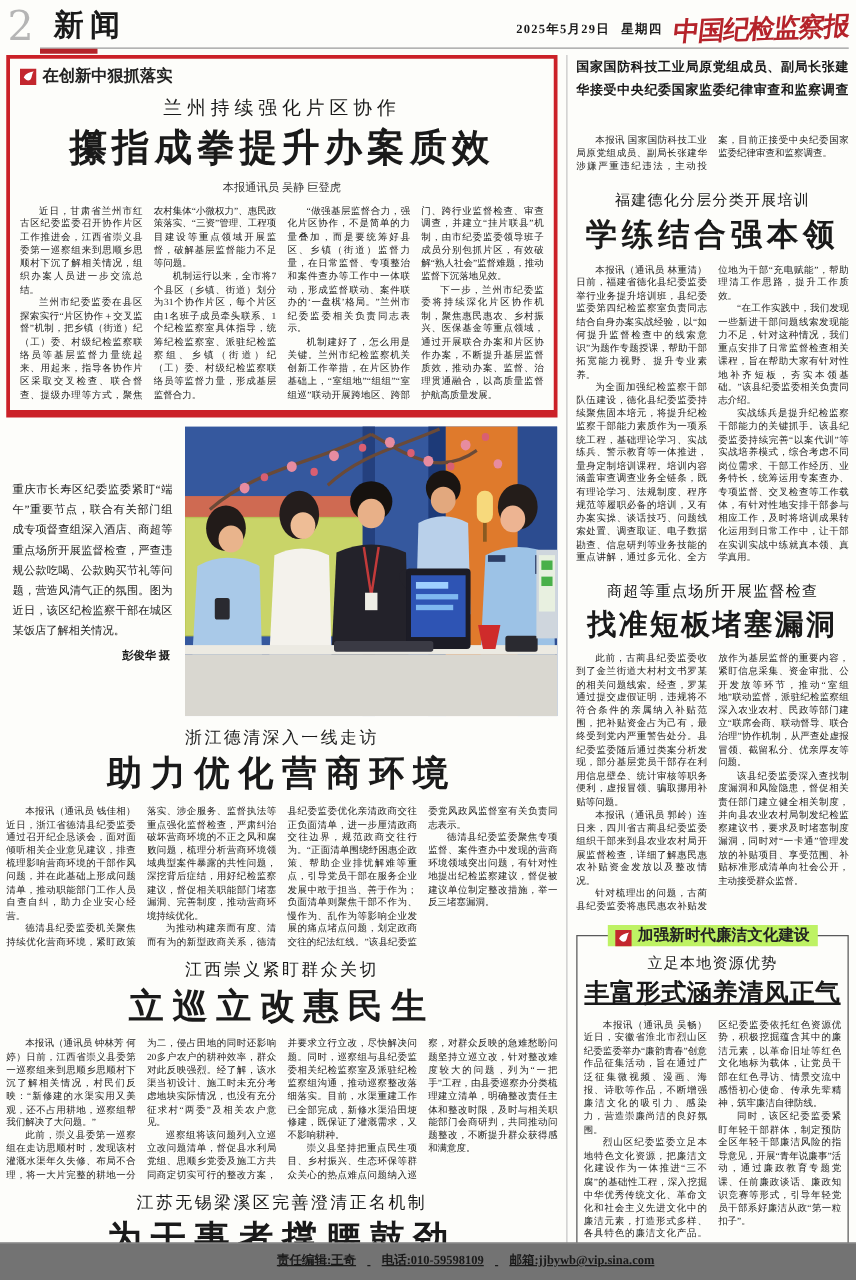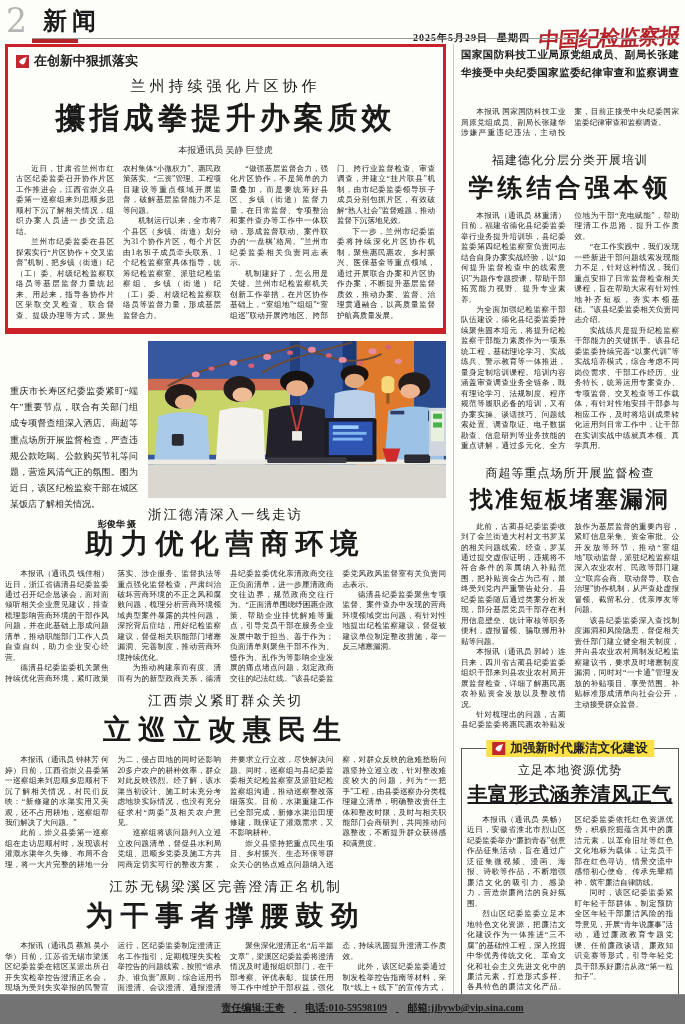--- a/index.html
+++ b/index.html
@@ -8,60 +8,60 @@
     width:685px; height:1024px; margin:0 auto; position:relative; overflow:hidden;
     background:#fdfdfa; color:#1a1a1a;
     font-family:"Liberation Serif","DejaVu Serif",serif;
   }
   
   header { position:relative; height:42px; padding:4px 8px 0 6px; }
   .pnum { font-size:33px; line-height:34px; color:#b5b5b5; float:left; font-family:"DejaVu Serif",serif; }
   .section { font-size:24px; font-weight:bold; letter-spacing:5px; margin-left:16px; display:inline-block; line-height:34px; }
   .hrule { position:absolute; left:32px; right:6px; bottom:3px; border-top:1.5px solid #9a9a9a; }
   .redbar { position:absolute; left:0; top:0; width:46px; height:4px; background:#b5232a; }
-  .hright { position:absolute; right:6px; top:9px; display:flex; align-items:center; gap:9px;margin-top:15px; }
+  .hright { position:absolute; right:6px; top:9px; display:flex; align-items:center; gap:9px; }
   .hdate { font-size:10px; font-weight:bold; letter-spacing:1px; }
   .masthead { font-size:21px; color:#b5232a; font-weight:bold; transform:skewX(-8deg) rotate(-2deg); letter-spacing:-1px; }
   
   .content { display:flex; padding:2px 6px 0 5px; gap:7px; }
   .main-col { width:441px; flex:none; }
   .sidebar  { flex:1; border-left:1px solid #c6c6c6; padding-left:7px; min-width:0; }
   
   .kicker { display:flex; align-items:center; gap:5px; font-size:13px; font-weight:bold; color:#222; }
   .ric { width:13px; height:13px; background:#c3272e; flex:none; display:inline-flex; align-items:center; justify-content:center; }
   .ric svg { width:10px; height:10px; }
   
   .lead-box { border:3px solid #cb2128; border-bottom-width:6px; padding:5px 8px 7px; }
   .l-sub { text-align:center; font-size:15px; letter-spacing:4px; margin:7px 0 1px; font-weight:500; }
   .l-head { text-align:center; font-size:30px; letter-spacing:4px; margin:2px 0 5px; font-weight:bold; }
   .l-byline { text-align:center; font-size:9px; color:#333; margin-bottom:7px; }
   .cols4 { column-count:4; column-gap:9px; font-size:7.6px; line-height:1.38; text-align:justify; color:#222; }
   .cols2 { column-count:2; column-gap:9px; font-size:7.6px; line-height:1.38; text-align:justify; color:#222; }
   .cols4 p, .cols2 p { margin:0; text-indent:2em; }
   
-  .photo-row { display:flex; gap:7px; margin:7px 0 3px; height:157px; }
+  .photo-row { display:flex; gap:7px; margin:7px 0 3px; height:232px; }
   .cap-block { width:136px; flex:none; padding:42px 3px 0 5px; }
   .cap { margin:0; font-size:9px; line-height:1.8; text-align:justify; color:#222; }
   .credit { margin:5px 2px 0 0; text-align:right; font-size:9px; font-weight:bold; }
   .photo { flex:1; overflow:hidden; }
   
   .m-art { margin-top:8px; }
   .a-sub { text-align:center; font-size:13.5px; letter-spacing:2px; }
   .a-head { text-align:center; font-size:28px; font-weight:bold; letter-spacing:7px; margin:1px 0 6px; }
   
   .sb-kicker { margin:4px 0 7px; font-size:14px; }
   .sb-lead-head { font-size:10.4px; font-weight:bold; line-height:1.7; text-align:justify; text-align-last:justify; margin:2px 0 26px; letter-spacing:0.2px; }
   .sb-art { margin-top:13px; }
   .sb-sub { text-align:center; font-size:12px; letter-spacing:1px; }
   .sb-head { text-align:center; font-weight:bold; margin:2px 0 7px; }
   .sb-head.h1 { font-size:25px; letter-spacing:4px; }
   .sb-head.h2 { font-size:23px; letter-spacing:2px; }
   .sb-head.h3 { font-size:20px; letter-spacing:0.5px;text-decoration:underline; }
   .sb-box { border:1px solid #5a5a5a; margin-top:17px; padding:11px 5px 5px; position:relative; }
-  .box-kicker { position:absolute; top:-9px; left:50%; transform:translateX(-50%); background:#fde047; padding:0 6px; white-space:nowrap; font-size:12.5px; }
+  .box-kicker { position:absolute; top:-9px; left:50%; transform:translateX(-50%); background:#bef264; padding:0 6px; white-space:nowrap; font-size:12.5px;align-items:flex-end; }
   .sb-box .sb-art:first-of-type { margin-top:2px; }
   
   footer { position:absolute; left:0; right:0; bottom:0; border-top:1.5px solid #8a8a8a; padding:6px 10px 9px 70px; text-align:center; font-size:10px; font-weight:bold; background:#737373;text-decoration:underline; }
   footer span { margin:0 9px; }
 </style>
 </head>
 <body>
 
 <div class="page">
 

